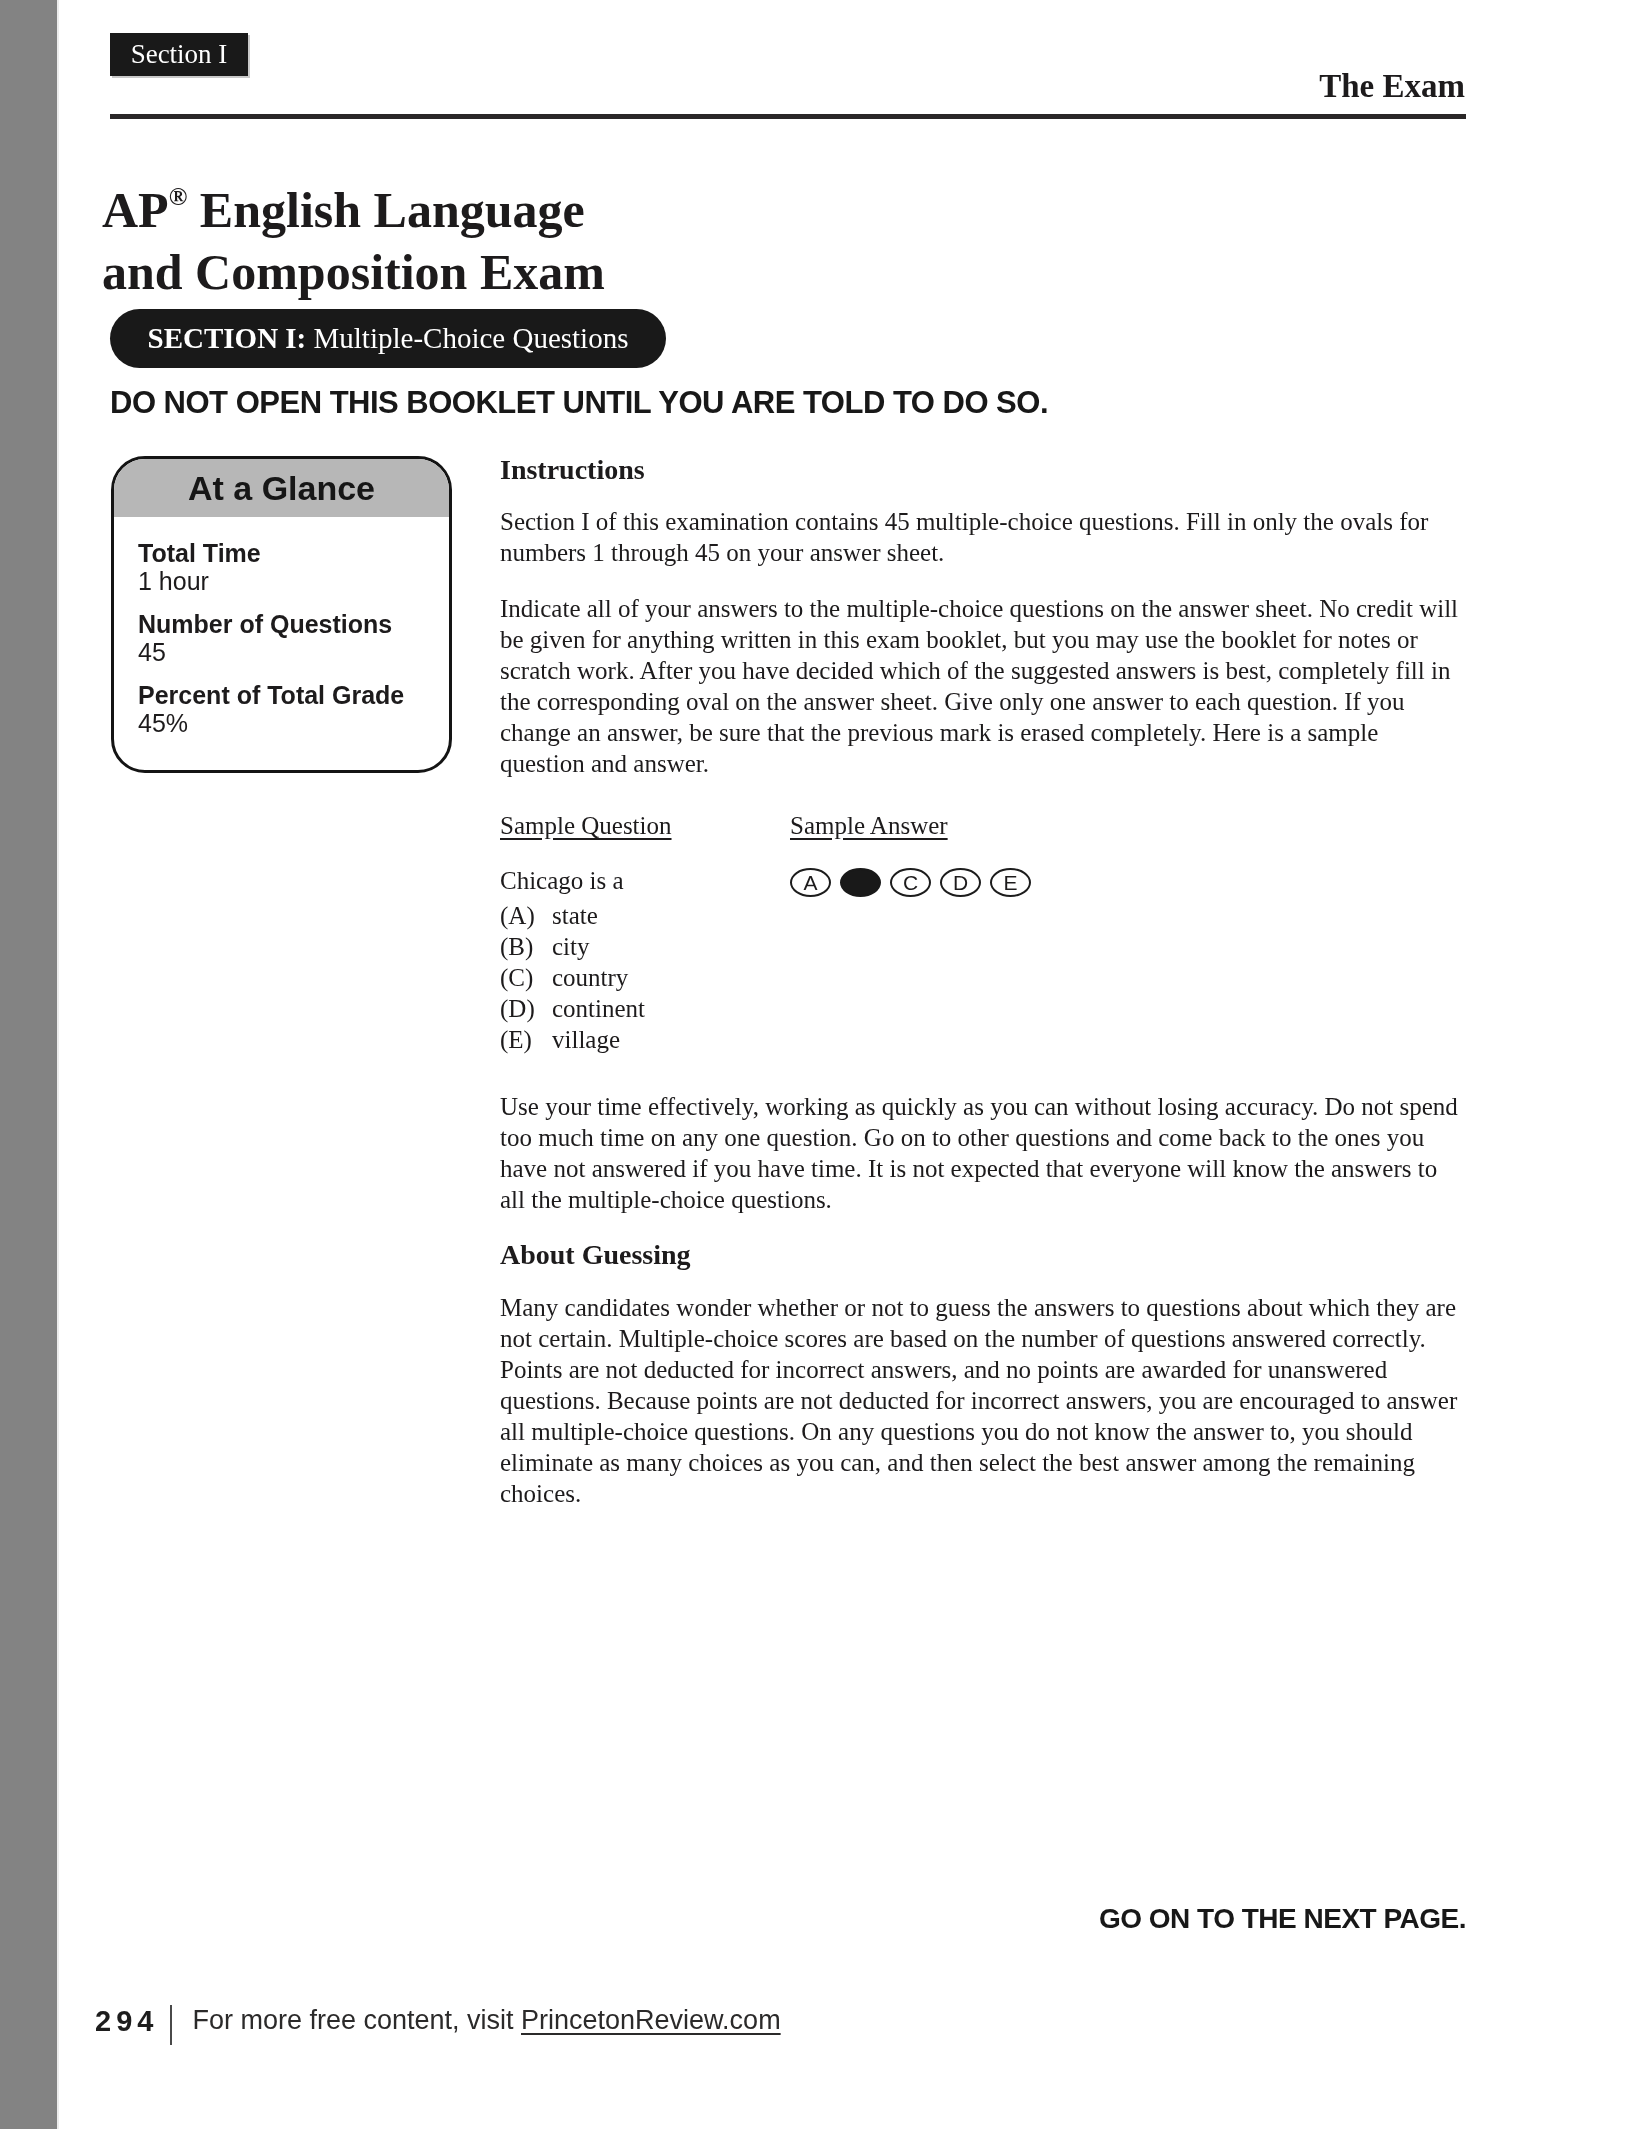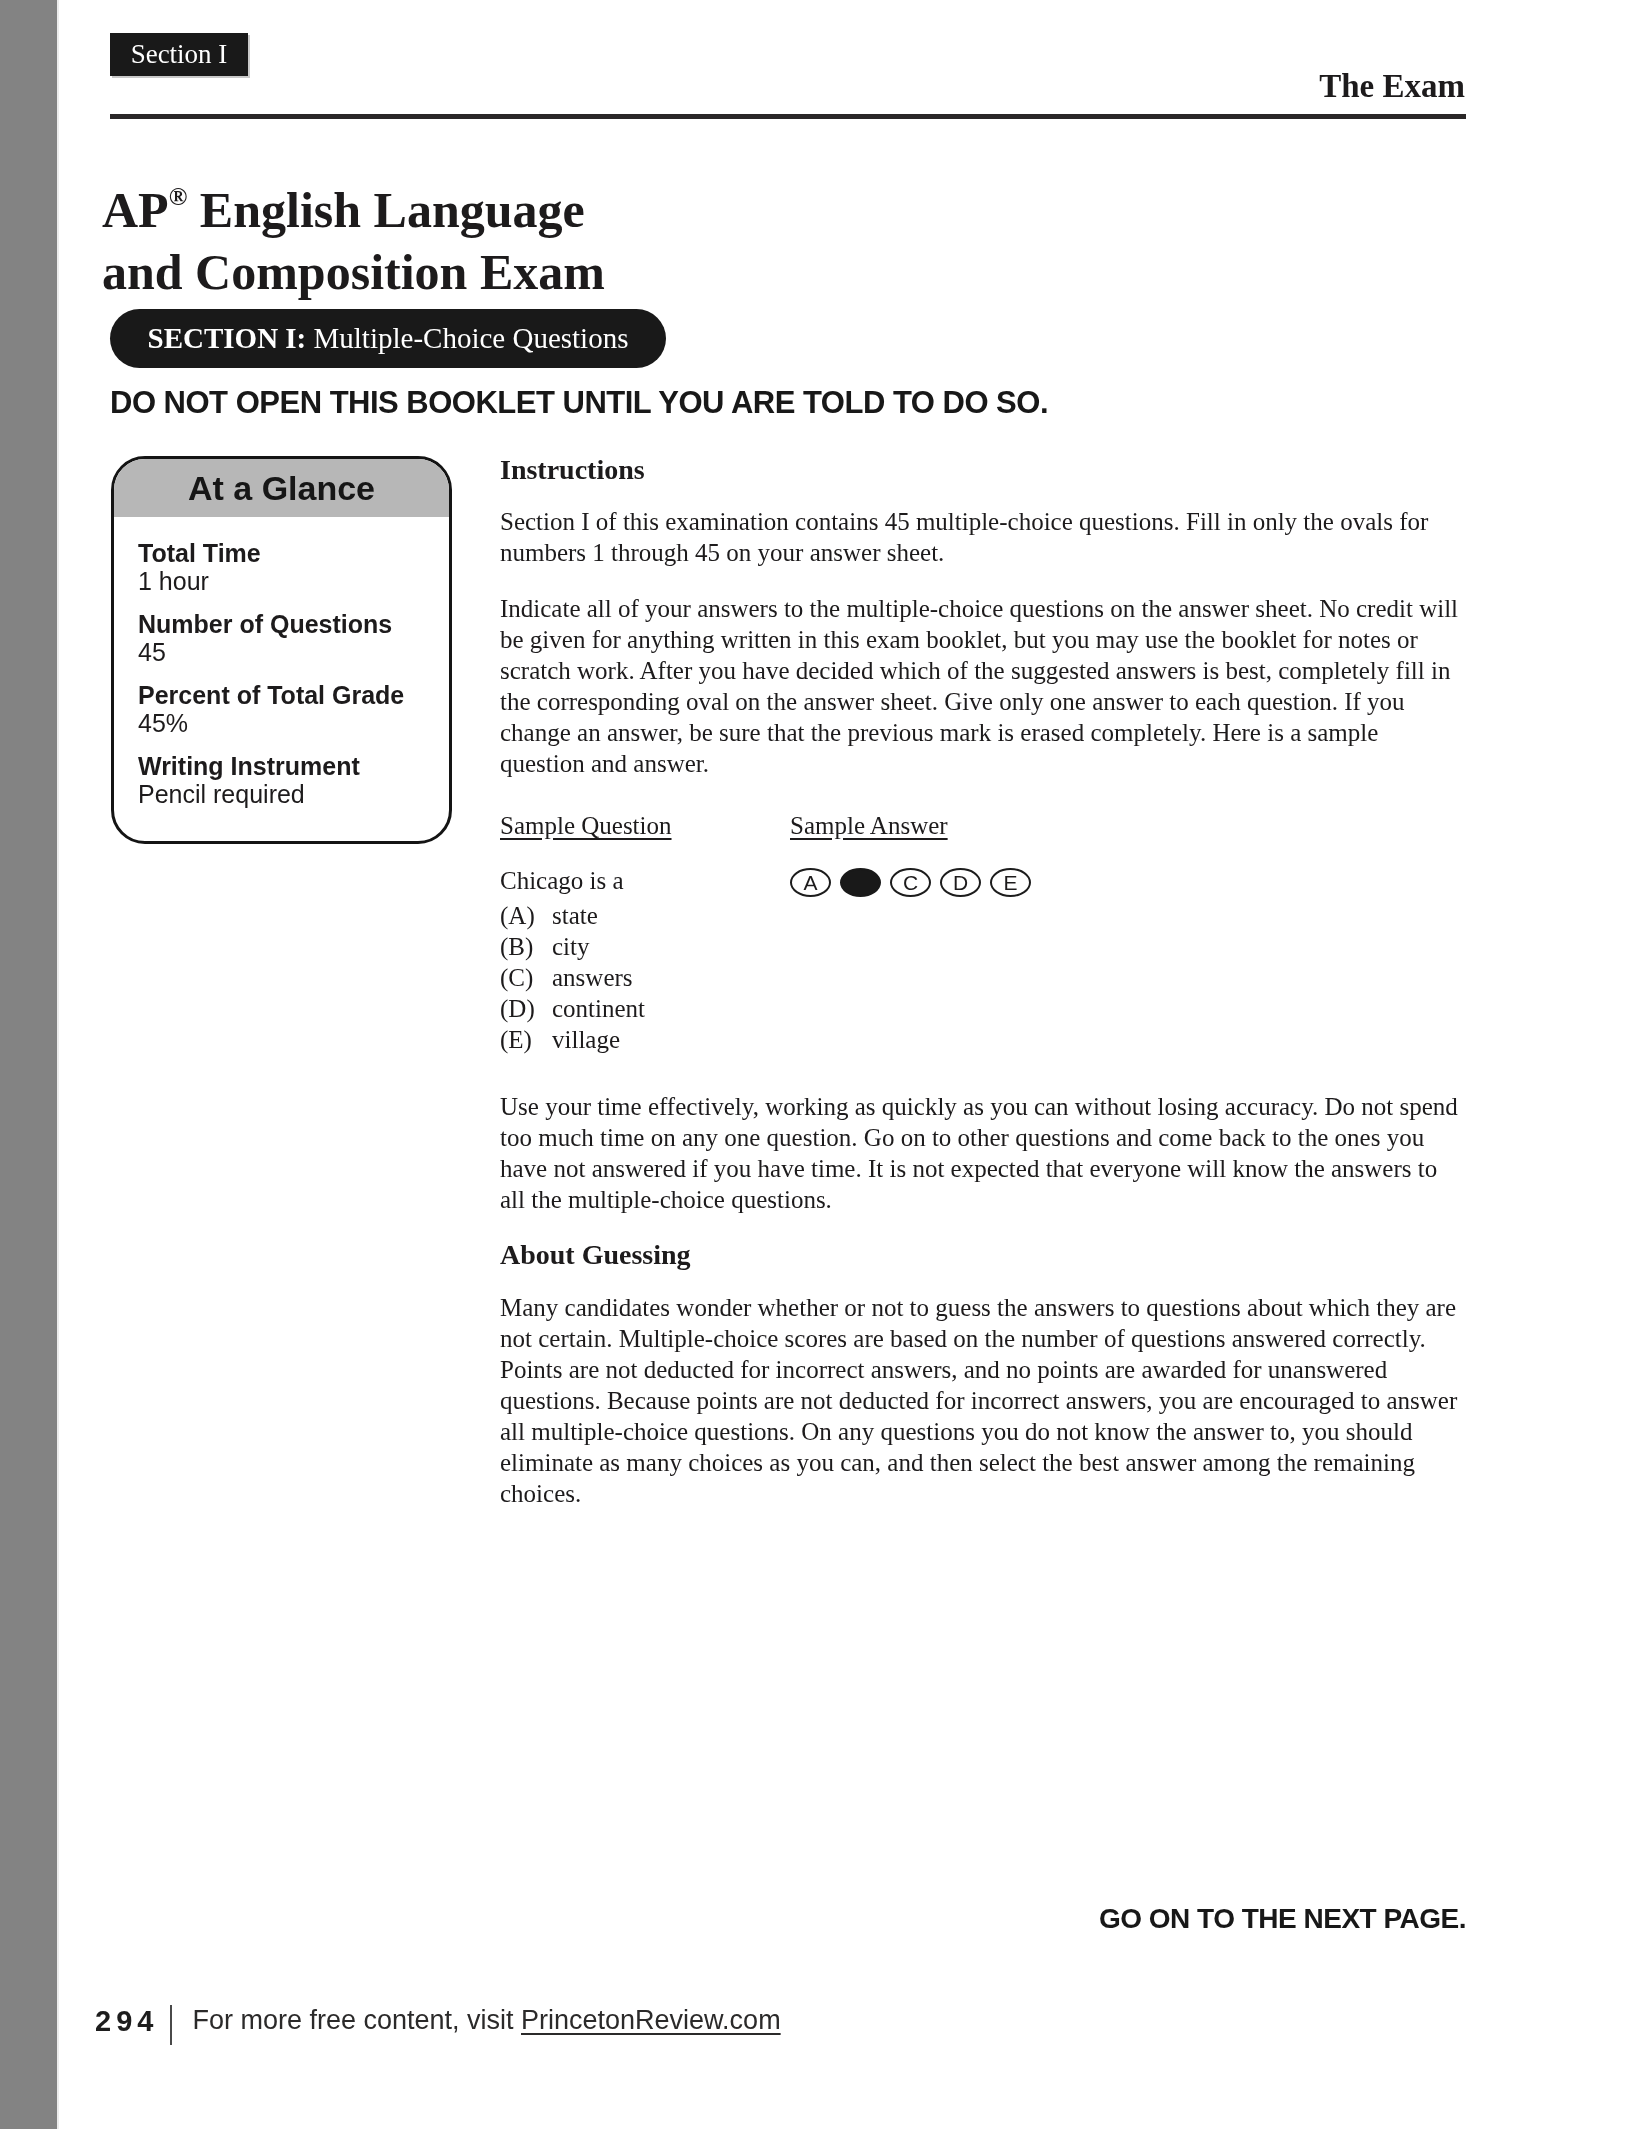--- a/index.html
+++ b/index.html
@@ -116,24 +116,20 @@
         <div class="glance-value">1 hour</div>
       </div>
       <div class="glance-item">
         <div class="glance-label">Number of Questions</div>
         <div class="glance-value">45</div>
       </div>
       <div class="glance-item">
         <div class="glance-label">Percent of Total Grade</div>
         <div class="glance-value">45%</div>
       </div>
-      <div class="glance-item">
-        <div class="glance-label">Writing Instrument</div>
-        <div class="glance-value">Pencil required</div>
-      </div>
   </div>
 </div>
 
 <div class="col">
   <div class="head">Instructions</div>
   <p class="p1">Section I of this examination contains 45 multiple-choice questions. Fill in only the ovals for numbers 1 through 45 on your answer sheet.</p>
   <p class="p2">Indicate all of your answers to the multiple-choice questions on the answer sheet. No credit will be given for anything written in this exam booklet, but you may use the booklet for notes or scratch work. After you have decided which of the suggested answers is best, completely fill in the corresponding oval on the answer sheet. Give only one answer to each question. If you change an answer, be sure that the previous mark is erased completely. Here is a sample question and answer.</p>
 
   <div class="sample-labels">
     <span class="lbl q">Sample Question</span>
@@ -147,21 +143,21 @@
         <div class="choice">
             <span class="letter">(A)</span>
             <span>state</span>
           </div>
           <div class="choice">
             <span class="letter">(B)</span>
             <span>city</span>
           </div>
           <div class="choice">
             <span class="letter">(C)</span>
-            <span>answers</span>
+            <span>country</span>
           </div>
           <div class="choice">
             <span class="letter">(D)</span>
             <span>continent</span>
           </div>
           <div class="choice">
             <span class="letter">(E)</span>
             <span>village</span>
           </div>
       </div>

